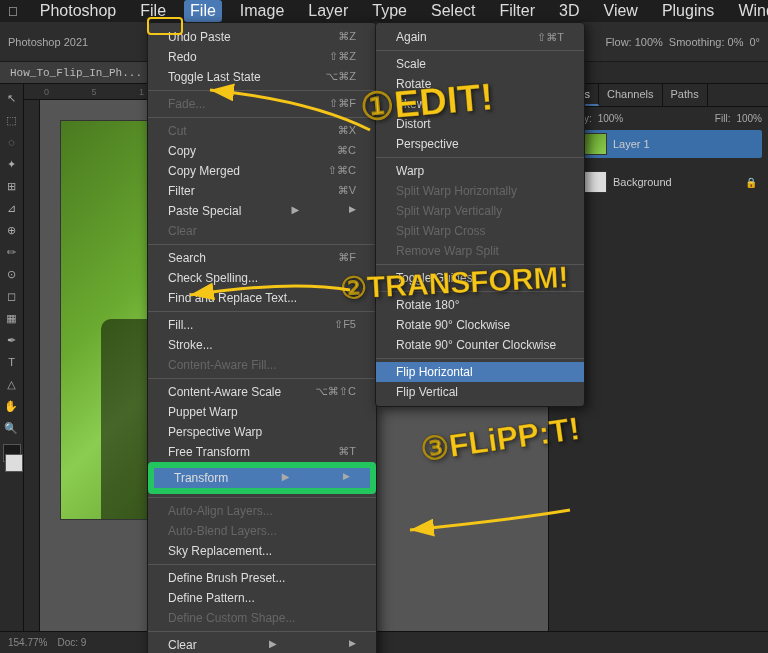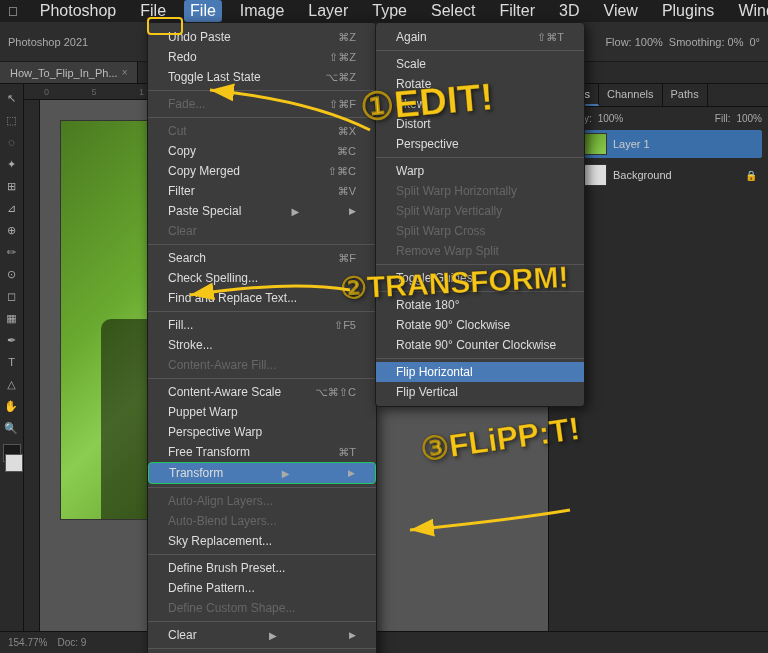--- a/index.html
+++ b/index.html
@@ -69,20 +69,21 @@
     .tab {
       font-size: 11px;
       color: #bbb;
       padding: 3px 10px;
       background: #3c3c3c;
       border-right: 1px solid #111;
       height: 100%;
       display: flex;
       align-items: center;
       gap: 4px;
+      font-family: Liberation Mono, monospace;
     }
     .tab .close-x {
       font-size: 10px;
       color: #888;
     }
 
     
     .workspace {
       display: flex;
       width: 100%;
@@ -214,21 +215,21 @@
       margin-bottom: 6px;
       font-size: 10px;
       color: #aaa;
     }
     .layer-row {
       display: flex;
       align-items: center;
       gap: 6px;
       padding: 3px 4px;
       border-radius: 2px;
-      margin-bottom: 3px;
+      margin-bottom: 10px;
       font-size: 11px;
       color: #ccc;
     }
     .layer-row.selected {
       background: #3a6ea8;
     }
     .layer-thumb {
       width: 28px;
       height: 22px;
       background: #555;
@@ -263,21 +264,20 @@
       box-shadow: 3px 3px 12px rgba(0,0,0,0.6);
       z-index: 200;
       font-size: 12px;
       color: #ddd;
       padding: 4px 0;
     }
     .menu-item {
       padding: 3px 20px;
       display: flex;
       justify-content: space-between;
-      align-items: center;
       cursor: pointer;
       white-space: nowrap;
     }
     .menu-item.highlighted {
       background: #4a7ab5;
     }
     .menu-item.disabled {
       color: #666;
     }
     .menu-item .shortcut {
@@ -546,21 +546,21 @@
   <div class="menu-item">
     <span>Puppet Warp</span>
   </div>
   <div class="menu-item">
     <span>Perspective Warp</span>
   </div>
   <div class="menu-item">
     <span>Free Transform</span>
       <span class="shortcut">⌘T</span>
   </div>
-  <div class="menu-item highlighted has-submenu" style="display:flex;justify-content:space-between;border:1px solid #22c55e;border-radius:4px;">
+  <div class="menu-item highlighted has-submenu" style="display:flex;justify-content:space-between;border:6px solid #22c55e;border-radius:4px;">
     <span>Transform</span>
       <span class="submenu-arrow">▶</span>
   </div>
   <div class="menu-separator"></div>
   <div class="menu-item disabled">
     <span>Auto-Align Layers...</span>
   </div>
   <div class="menu-item disabled">
     <span>Auto-Blend Layers...</span>
   </div>

